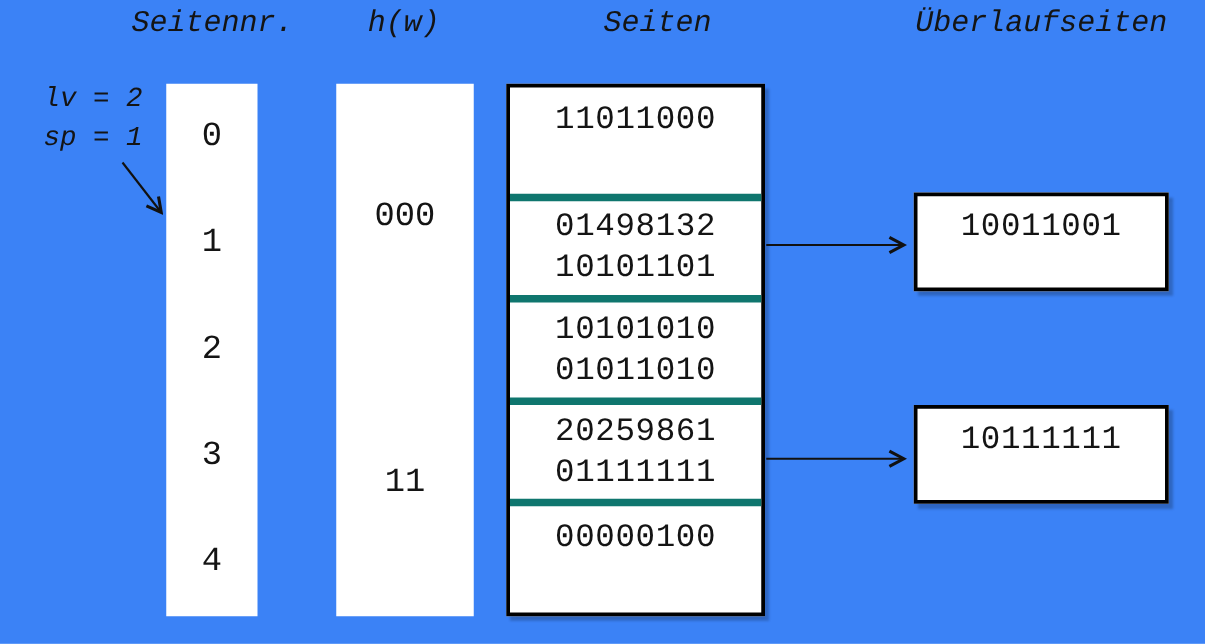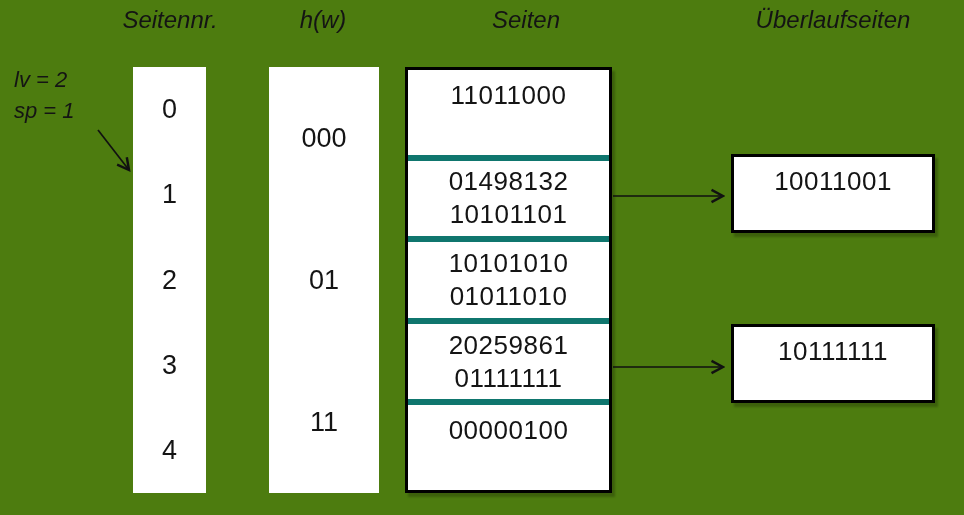--- a/index.html
+++ b/index.html
@@ -1,31 +1,32 @@
 <!DOCTYPE html>
 <html><head>
 <meta charset="utf-8">
 <style>
   html,body{margin:0;padding:0;}
   .canvas{
     position:relative;
     width:964px;height:515px;
-    background:#4d7c0f;
-    font-family:Liberation Sans, sans-serif;
+    background:#3b82f6;
+    font-family:Liberation Mono, monospace;
     color:#141414;
     overflow:hidden;
   }
   .hdr{
     position:absolute;top:6px;
     transform:translateX(-50%);
     font-size:24px;font-style:italic;font-weight:500;
     white-space:nowrap;
   }
   .annot{
     position:absolute;left:14px;top:64px;width:100px;
+    text-align:right;
     font-size:22px;font-style:italic;font-weight:500;
     line-height:31px;white-space:nowrap;
   }
   .strip{
     position:absolute;top:67px;height:426px;
     background:#ffffff;
     display:flex;flex-direction:column;
   }
   .strip .cell{
     flex:1 1 0;
@@ -81,21 +82,20 @@
   <div class="strip" id="col-nr">
     <div class="cell">0</div>
     <div class="cell">1</div>
     <div class="cell">2</div>
     <div class="cell">3</div>
     <div class="cell">4</div>
   </div>
 
   <div class="strip" id="col-h">
     <div class="cell">000</div>
-    <div class="cell">01</div>
     <div class="cell">11</div>
   </div>
 
   <div class="pages">
     <div class="prow one">
       <div>11011000</div>
     </div>
     <div class="prow two">
       <div>01498132</div>
       <div>10101101</div>

